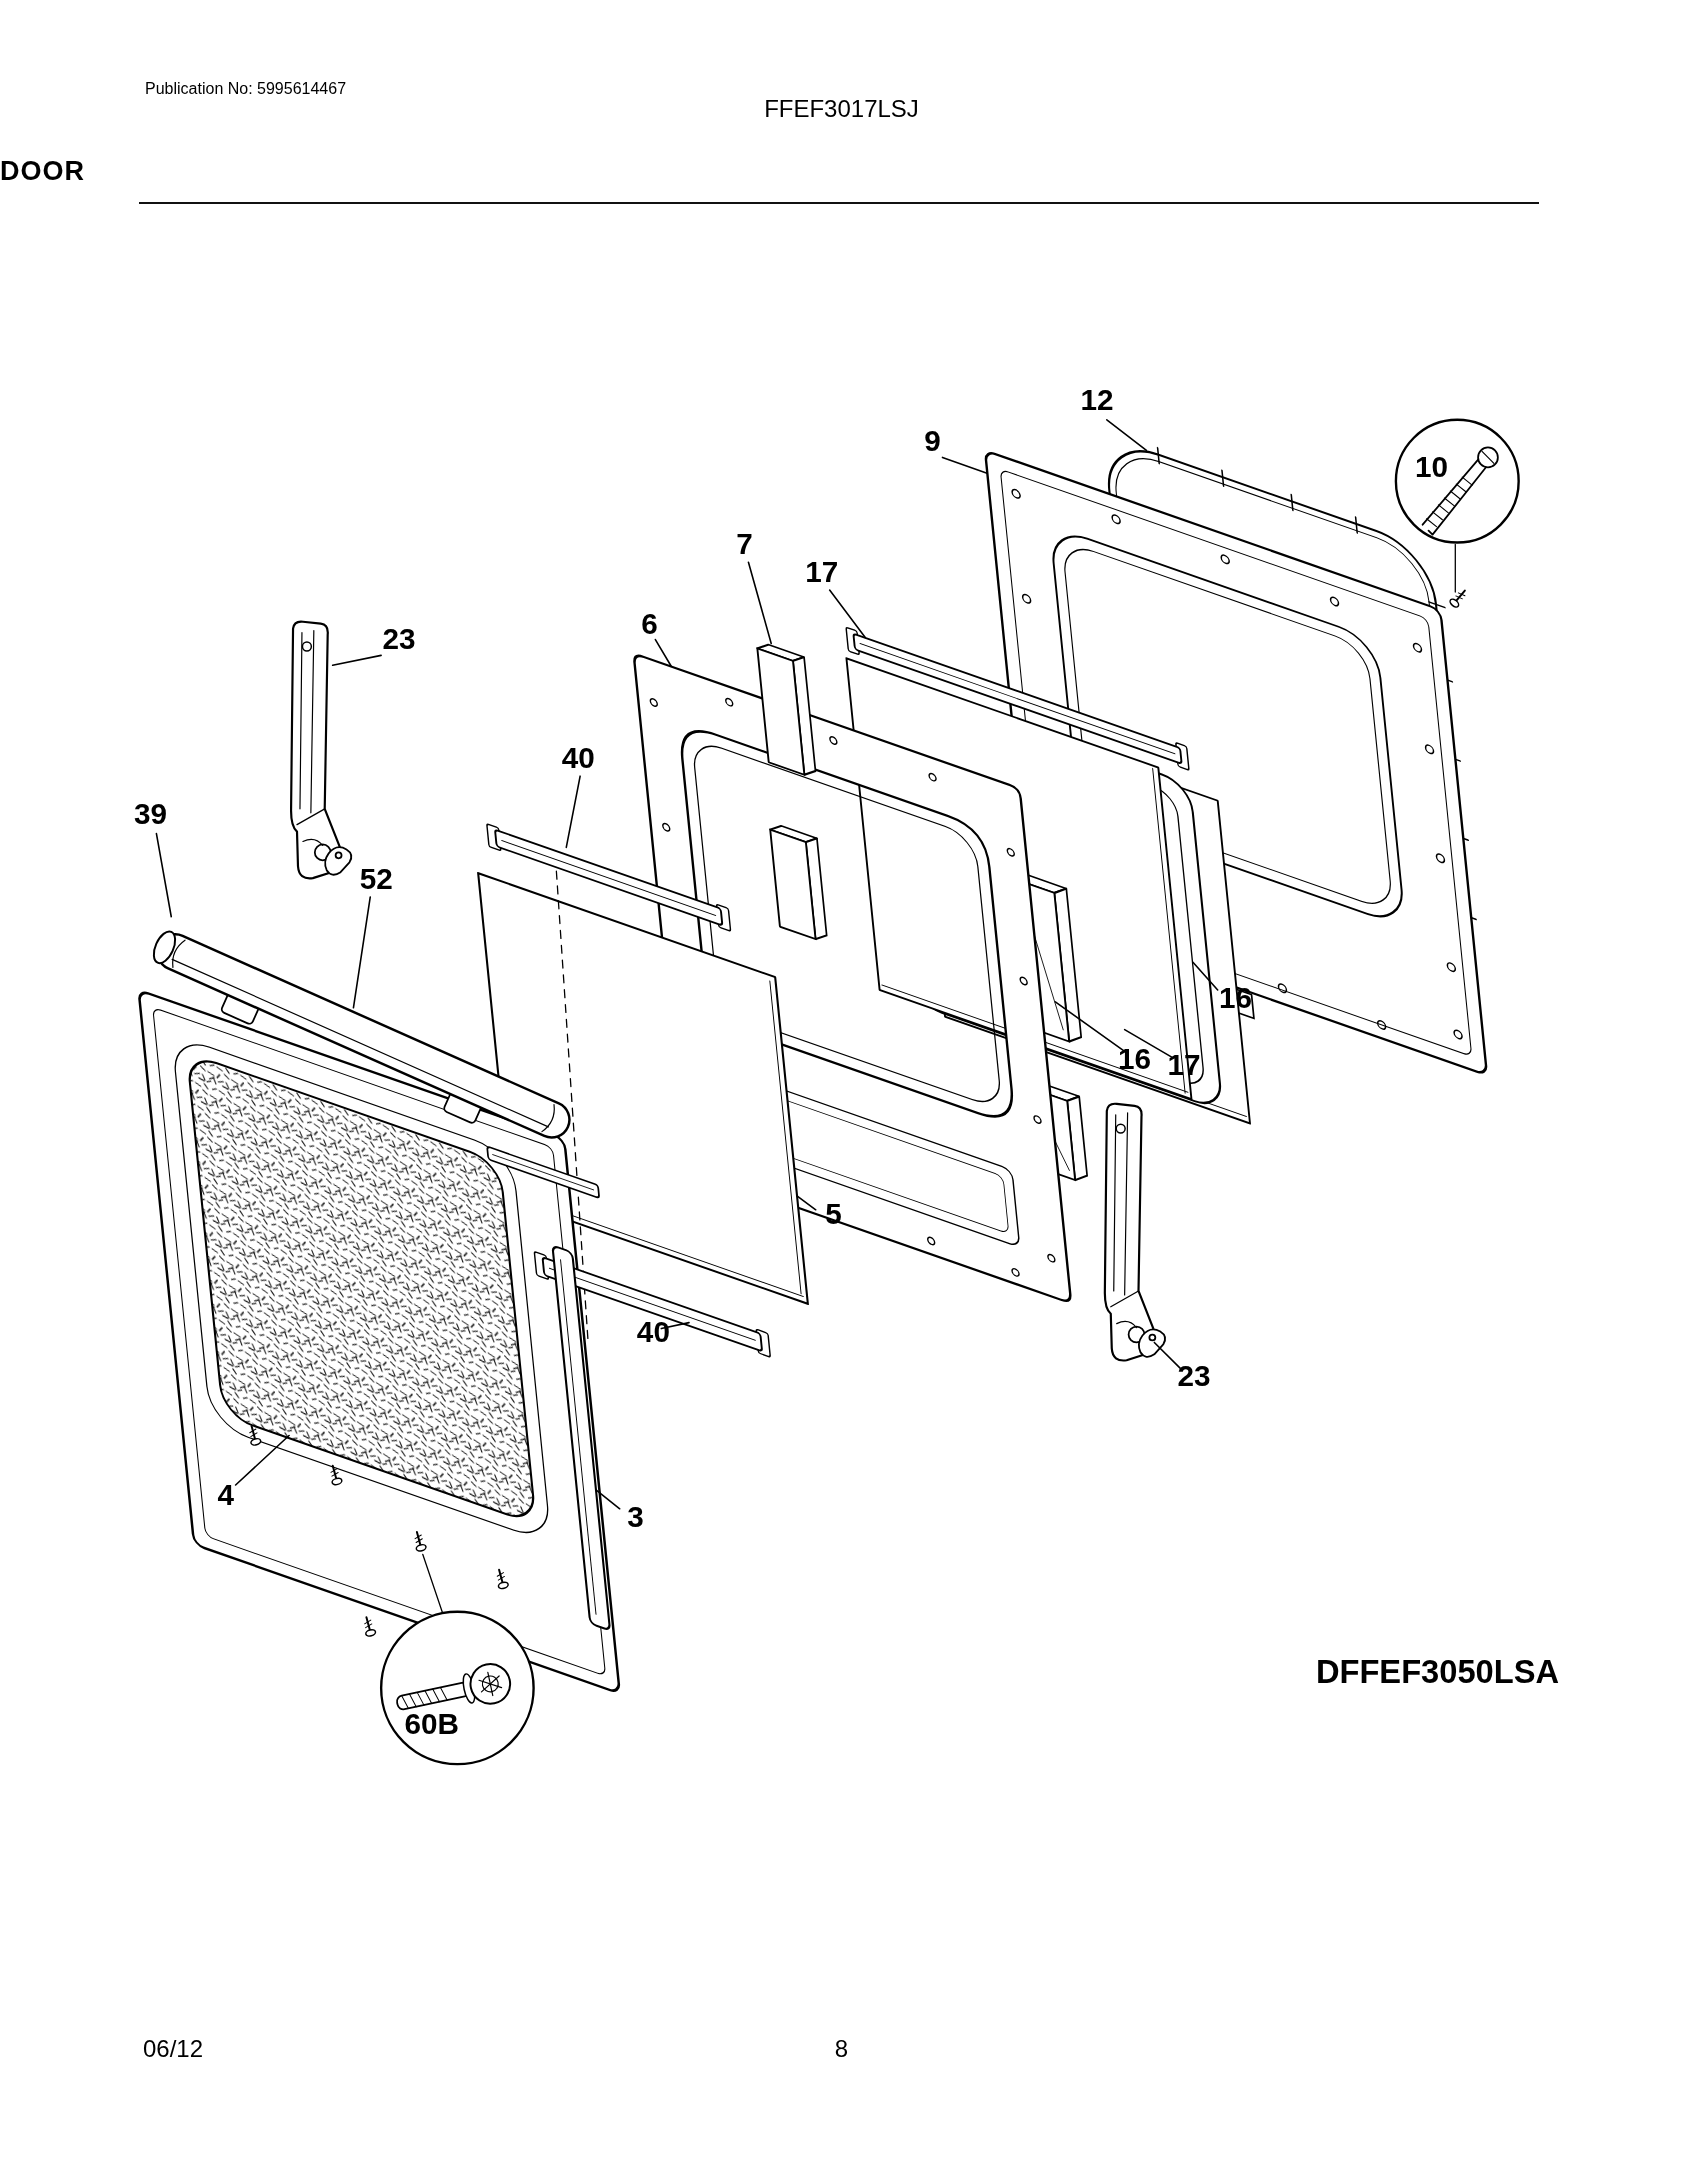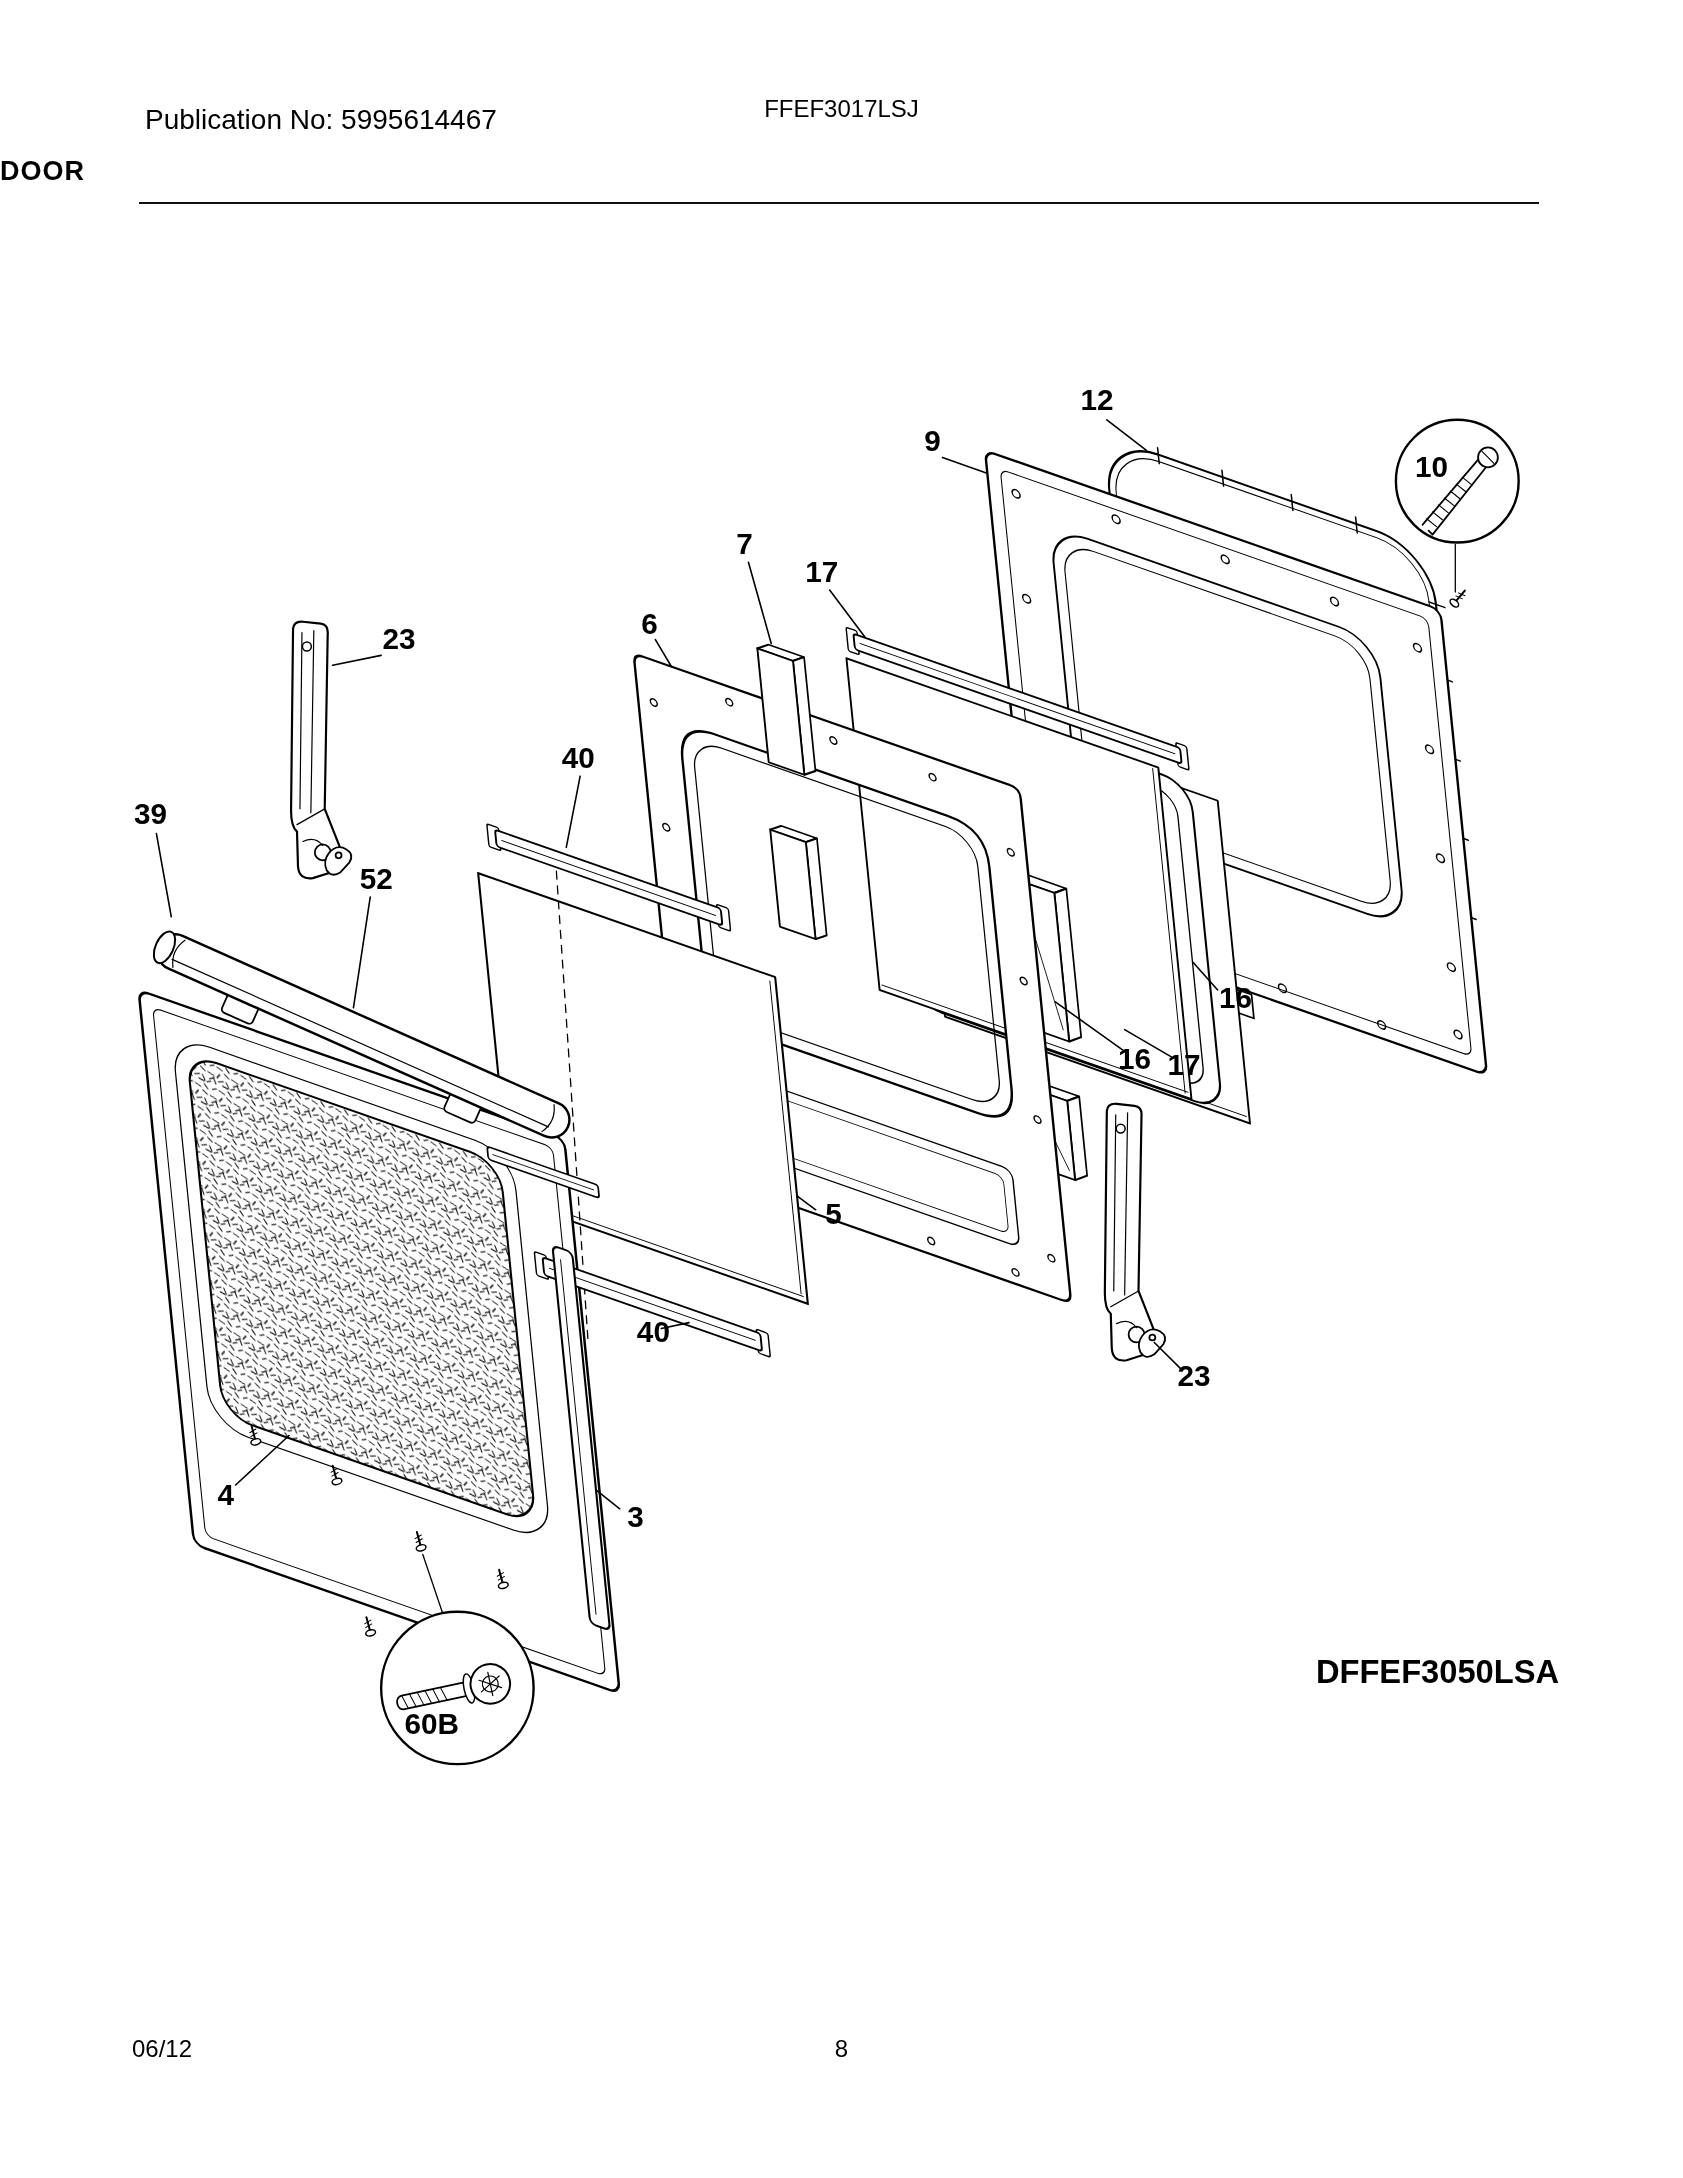--- a/index.html
+++ b/index.html
@@ -1,22 +1,22 @@
 <!DOCTYPE html>
 <html><head>
 <meta charset="utf-8">
 <style>
   html,body{margin:0;padding:0;background:#9a9a9a;}
   .page{position:relative;width:1683px;height:2178px;background:#ffffff;
         font-family:"Liberation Sans",sans-serif;color:#000;overflow:hidden;margin:0 auto;}
-  .hdr-pub{position:absolute;left:145px;top:104px;font-size:28px;}
+  .hdr-pub{position:absolute;left:145px;top:80px;font-size:16px;}
   .hdr-model{position:absolute;left:0;right:0;top:95px;text-align:center;font-size:24px;}
   .hdr-title{position:absolute;left:0;right:0;top:156px;text-align:left;font-size:27px;font-weight:700;letter-spacing:1px;}
   .rule{position:absolute;left:139px;top:202px;width:1400px;height:2px;background:#111;}
-  .ftr-date{position:absolute;left:132px;top:2035px;font-size:24px;}
+  .ftr-date{position:absolute;left:143px;top:2035px;font-size:24px;}
   .ftr-page{position:absolute;left:0;right:0;top:2035px;text-align:center;font-size:24px;}
   svg.diagram{position:absolute;left:0;top:0;}
   svg text{fill:#000;stroke:none;}
   text.co{font-family:"Liberation Sans",sans-serif;font-weight:700;font-size:30px;text-anchor:middle;}
   text.variant{font-family:"Liberation Sans",sans-serif;font-weight:700;font-size:33px;text-anchor:middle;}
 </style>
 </head>
 <body>
 
 <div class="page">

